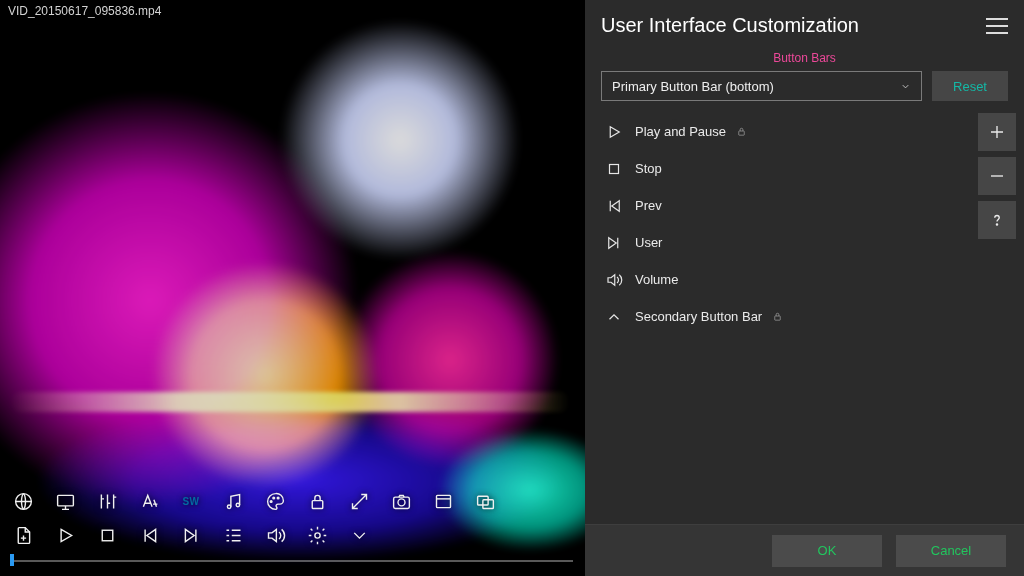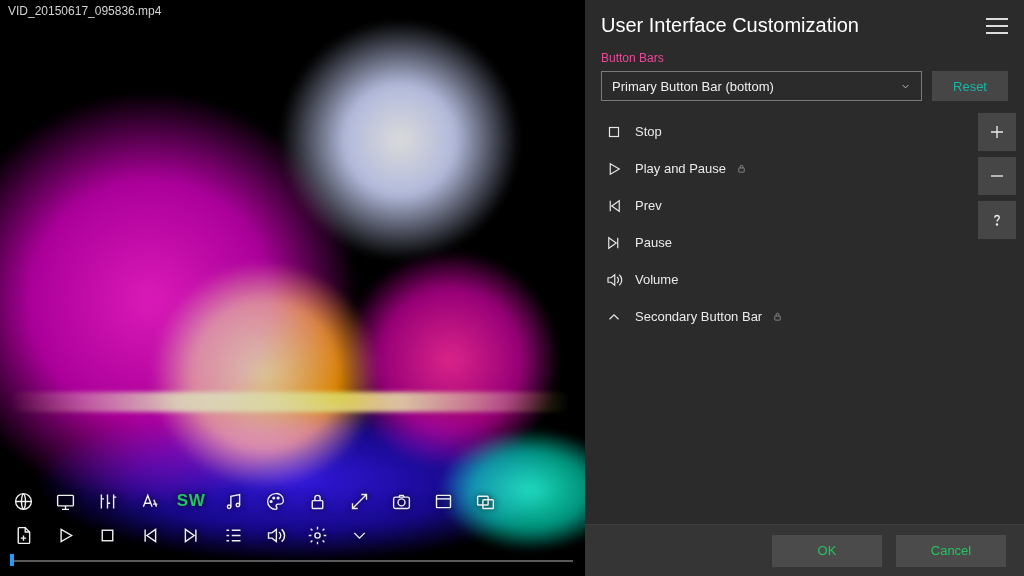--- a/index.html
+++ b/index.html
@@ -1,30 +1,30 @@
 <!DOCTYPE html>
 <html><head>
 <meta charset="utf-8">
 <style>
   * { margin:0; padding:0; box-sizing:border-box; }
   html,body { width:1024px; height:576px; overflow:hidden; font-family:"Segoe UI",Arial,sans-serif; background:#000; color:#e6e6e6; }
-  .app { position:relative; width:1008px; height:576px; }
+  .app { position:relative; width:1008px; height:576px;text-align:center; }
 
   
   .video-pane { position:absolute; left:0; top:0; width:585px; height:576px; overflow:hidden; }
   .video-bg { position:absolute; inset:0; }
   .swirl { position:absolute; border-radius:50%; filter:blur(4px); mix-blend-mode:screen; }
   .video-overlay   { position:absolute; inset:0; background:rgba(0,0,0,.14); }
   .video-title     { position:absolute; left:8px; top:4px; font-size:12px; color:#d3d3d3; text-shadow:0 0 3px #000; }
   .toolbar-row     { position:absolute; left:10px; display:flex; gap:16px; align-items:center; }
   .toolbar-row-1   { bottom:62px; }
   .toolbar-row-2   { bottom:28px; }
   .tbtn            { width:26px; height:26px; display:flex; align-items:center; justify-content:center; color:#f2f2f2; cursor:pointer; filter:drop-shadow(0 0 3px rgba(0,0,0,.9)); }
   .tbtn svg        { width:21px; height:21px; stroke:#f0f0f0; stroke-width:1.6; fill:none; }
-  .sw-label        { font-size:17px; font-weight:600; color:#22c55e; letter-spacing:.5px; }
+  .sw-label        { font-size:10px; font-weight:600; color:#0369a1; letter-spacing:.5px; }
   .seek-track      { position:absolute; left:12px; right:12px; bottom:14px; height:2px; background:rgba(255,255,255,.35); }
   .seek-thumb      { position:absolute; left:10px; bottom:10px; width:4px; height:12px; background:#2a9af3; }
 
   
   .panel { position:absolute; left:585px; top:0; width:439px; height:576px; background:#2b2b2b; }
   .panel-title-row { display:flex; align-items:center; justify-content:space-between; padding:14px 16px 6px 16px; }
   .panel-title     { font-size:20px; font-weight:400; color:#fff; }
   .hamb            { width:22px; height:16px; display:flex; flex-direction:column; justify-content:space-between; cursor:pointer; }
   .hamb span       { height:2px; background:#ddd; }
 
@@ -210,45 +210,45 @@
             <path d="M6 9l6 6 6-6"></path>
           </svg>
       </div>
       <div class="reset-btn">Reset</div>
     </div>
 
     <div class="list-area">
       <div class="list" id="item-list">
           <div class="list-item">
             <svg viewBox="0 0 24 24">
-              <rect x="6" y="6" width="12" height="12"></rect>
-            </svg>
-            <span>Stop</span>
-          </div>
-          <div class="list-item">
-            <svg viewBox="0 0 24 24">
               <path d="M7 5l12 7-12 7z"></path>
             </svg>
             <span>Play and Pause</span>
             <svg class="lock-icon" viewBox="0 0 24 24">
               <rect x="6" y="11" width="12" height="9" rx="1"></rect>
               <path d="M9 11V8a3 3 0 016 0v3"></path>
             </svg>
           </div>
           <div class="list-item">
             <svg viewBox="0 0 24 24">
+              <rect x="6" y="6" width="12" height="12"></rect>
+            </svg>
+            <span>Stop</span>
+          </div>
+          <div class="list-item">
+            <svg viewBox="0 0 24 24">
               <path d="M7 5v14M19 5L9 12l10 7z"></path>
             </svg>
             <span>Prev</span>
           </div>
           <div class="list-item">
             <svg viewBox="0 0 24 24">
               <path d="M17 5v14M5 5l10 7L5 19z"></path>
             </svg>
-            <span>Pause</span>
+            <span>User</span>
           </div>
           <div class="list-item">
             <svg viewBox="0 0 24 24">
               <path d="M4 9v6h4l5 4V5L8 9z"></path>
               <path d="M16 8a5 5 0 010 8M19 5a9 9 0 010 14"></path>
             </svg>
             <span>Volume</span>
           </div>
           <div class="list-item">
             <svg viewBox="0 0 24 24">

